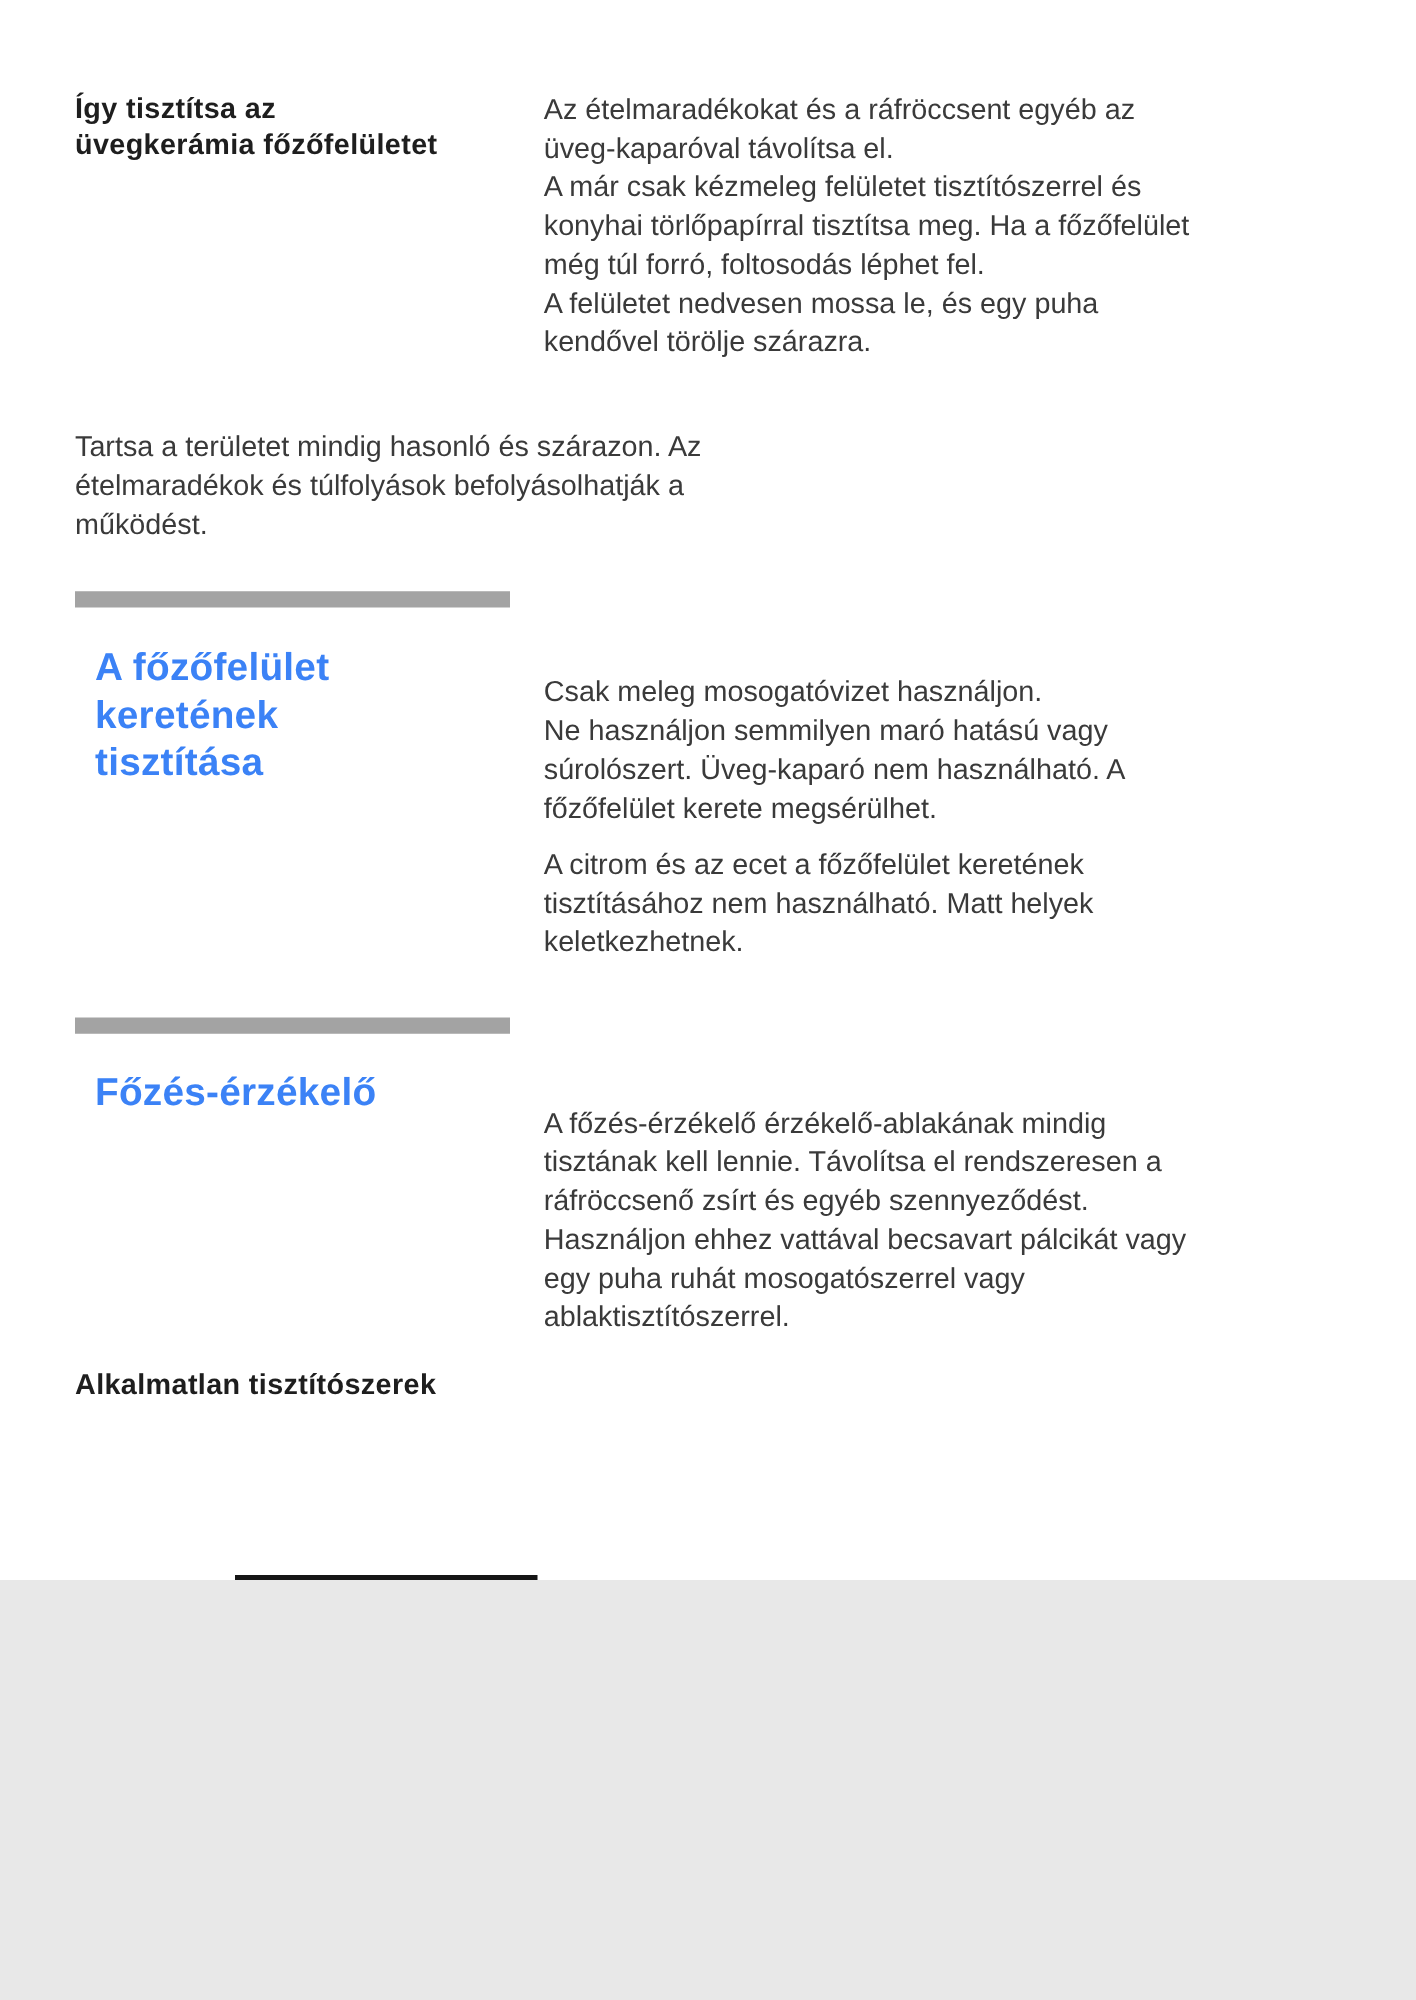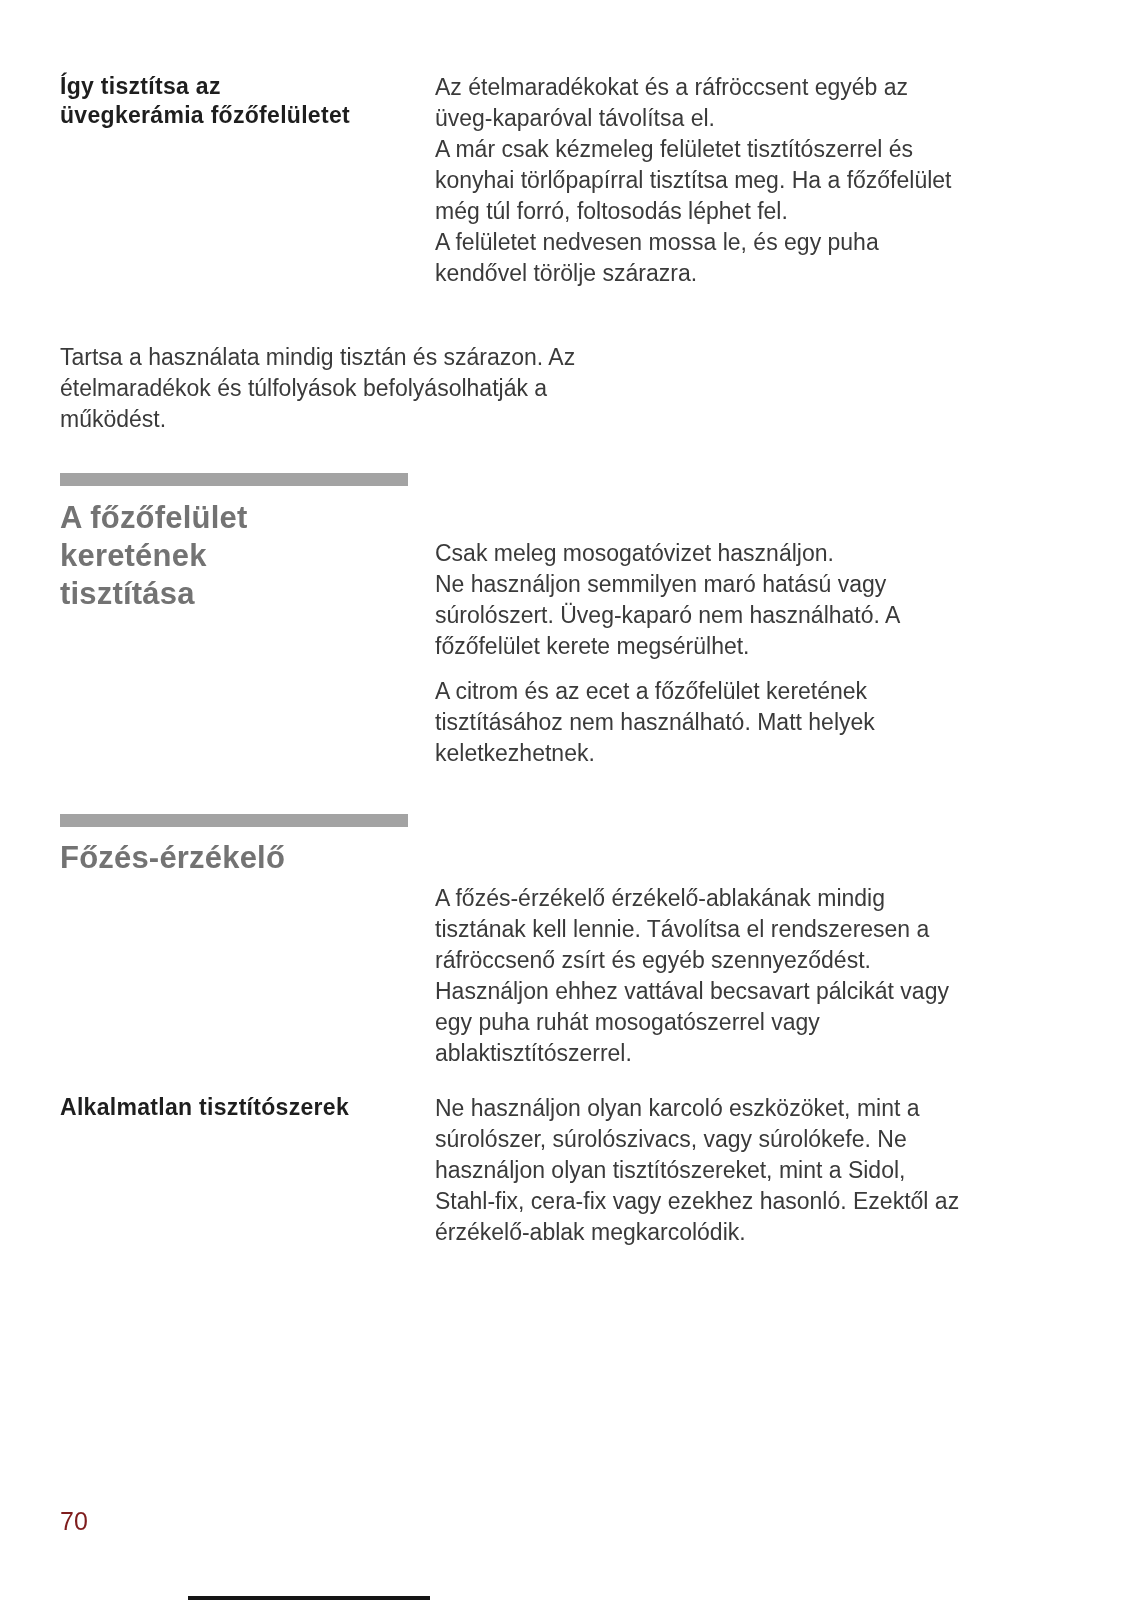--- a/index.html
+++ b/index.html
@@ -1,19 +1,19 @@
 <!DOCTYPE html>
 <html lang="hu"><head>
 <meta charset="utf-8">
 <style>
   html, body { margin: 0; padding: 0; background: #e8e8e8; }
   .page {
     position: relative;
     width: 1133px;
-    height: 1600px;
+    height: 1264px;
     background: #ffffff;
     font-family: "Liberation Sans", sans-serif;
     color: #343434;
     overflow: hidden;
     margin: 0 auto;
   }
   .content { padding: 72px 43px 0 60px; }
   .row { display: flex; align-items: flex-start; }
   .col-left { flex: 0 0 375px; width: 375px; }
   .col-right { flex: 1 1 auto; }
@@ -34,26 +34,26 @@
     white-space: pre-line;
   }
   .divider-bar {
     width: 348px;
     height: 13px;
     background: #a3a3a3;
     border: 0;
     margin: 0;
   }
   .section-title {
-    margin: 0;
+    margin: 16px;
     font-size: 31px;
     line-height: 38px;
     font-weight: bold;
     letter-spacing: 0.2px;
-    color: #737373;
+    color: #3b82f6;
     white-space: pre-line;
   }
   .mt-row2 { margin-top: 26px; }
   .mt-row3 { margin-top: 27px; }
   .mt-div1 { margin-top: 38px; }
   .mt-sec1 { margin-top: 13px; }
   .sec1-body-offset { padding-top: 39px; }
   .para-gap { margin-top: 14px; }
   .mt-div2 { margin-top: 45px; }
   .mt-sec2 { margin-top: 12px; }
@@ -96,21 +96,21 @@
 A felületet nedvesen mossa le, és egy puha
 kendővel törölje szárazra.</p>
       </div>
     </div>
 
     <div class="row mt-row2">
     </div>
 
     <div class="row mt-row3">
       <div class="col-right">
-        <p class="body-text">Tartsa a használata mindig tisztán és szárazon. Az
+        <p class="body-text">Tartsa a területet mindig hasonló és szárazon. Az
 ételmaradékok és túlfolyások befolyásolhatják a
 működést.</p>
       </div>
     </div>
 
     <div class="divider-bar mt-div1"></div>
 
     <div class="row mt-sec1">
       <div class="col-left">
         <h2 class="section-title">A főzőfelület
@@ -141,26 +141,19 @@
 Használjon ehhez vattával becsavart pálcikát vagy
 egy puha ruhát mosogatószerrel vagy
 ablaktisztítószerrel.</p>
       </div>
     </div>
 
     <div class="row mt-row4">
       <div class="col-left">
         <h3 class="topic">Alkalmatlan tisztítószerek</h3>
       </div>
-      <div class="col-right">
-        <p class="body-text">Ne használjon olyan karcoló eszközöket, mint a
-súrolószer, súrolószivacs, vagy súrolókefe. Ne
-használjon olyan tisztítószereket, mint a Sidol,
-Stahl-fix, cera-fix vagy ezekhez hasonló. Ezektől az
-érzékelő-ablak megkarcolódik.</p>
-      </div>
     </div>
 
   </div>
 
   <div class="page-number">70</div>
   <div class="bottom-edge-bar"></div>
 </div>
 
 </body></html>

